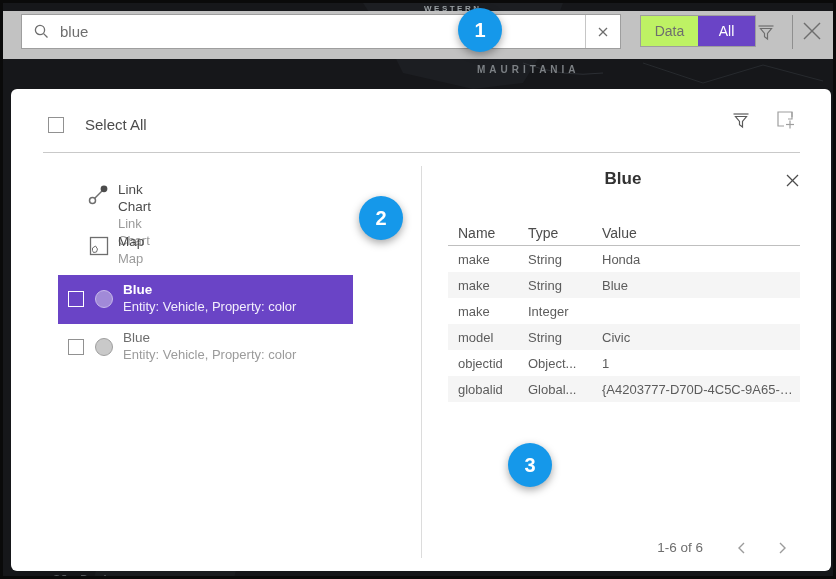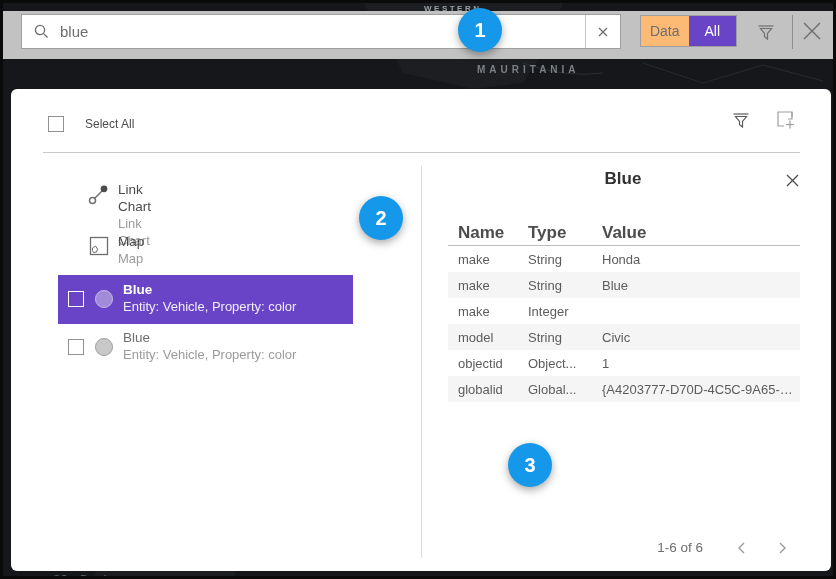--- a/index.html
+++ b/index.html
@@ -24,40 +24,40 @@
     flex:1; border:none; outline:none; font-size:15px; color:#6e6e6e;
     font-family:"Liberation Sans", sans-serif; padding-left:10px; background:transparent;
   }
   .search-icon-wrap { padding-left:11px; display:flex; align-items:center; }
   .clear-btn {
     width:35px; height:100%; border-left:1px solid #c6c6c6; display:flex;
     align-items:center; justify-content:center; cursor:pointer; background:#fff; border-right:none;
     border-top:none; border-bottom:none;
   }
   .segmented {
-    position:absolute; left:637px; top:4px; width:97px; height:32px;
-    background:#fdba74; border:1px solid #9e9e9e; display:flex;
+    position:absolute; left:637px; top:4px; width:116px; height:32px;
+    background:#bef264; border:1px solid #9e9e9e; display:flex;
   }
   .seg-btn { flex:1; display:flex; align-items:center; justify-content:center;
     font-size:14px; color:#6e6e6e; border:none; background:transparent; cursor:pointer;
     font-family:"Liberation Sans", sans-serif; }
   .seg-btn.active { background:#6a44c6; color:#fff; }
   .icon-btn { position:absolute; background:transparent; border:none; cursor:pointer;
     display:flex; align-items:center; justify-content:center; }
   .toolbar-filter { left:750px; top:8px; width:26px; height:26px; }
   .toolbar-divider { position:absolute; left:789px; top:4px; width:1px; height:34px; background:#8f8f8f; }
   .toolbar-close { left:796px; top:7px; width:26px; height:26px; }
   
   .panel {
     position:absolute; left:8px; top:86px; width:820px; height:482px;
     background:#fff; border-radius:6px; z-index:3;
   }
   .checkbox { width:16px; height:16px; border:1px solid #919191; background:transparent; display:inline-block; }
   .select-all-row { position:absolute; left:37px; top:27px; display:flex; align-items:center; cursor:pointer; }
-  .select-all-label { margin-left:21px; font-size:12px; color:#4c4c4c; }
+  .select-all-label { margin-left:21px; font-size:15px; color:#4c4c4c; }
   .panel-filter { left:716px; top:17px; width:28px; height:28px; }
   .panel-add { left:760px; top:17px; width:30px; height:28px; }
   .panel-divider { position:absolute; left:32px; top:63px; width:757px; height:1px; background:#c9c9c9; }
   .vert-divider { position:absolute; left:410px; top:77px; width:1px; height:392px; background:#dcdcdc; }
   
   .result-item { position:absolute; cursor:pointer; }
   .ri-title { font-size:13.5px; color:#6e6e6e; line-height:17px; }
   .ri-sub { font-size:13px; color:#9b9b9b; line-height:17px; }
   .result-selected {
     position:absolute; left:47px; top:186px; width:295px; height:49px;
@@ -73,21 +73,21 @@
   .circle-plain { left:37px; top:9px; background:#c9c9c9; border:1px solid #9f9f9f; }
   .result-plain .ri-title { position:absolute; left:65px; top:0px; }
   .result-plain .ri-sub { position:absolute; left:65px; top:17px; }
   
   .detail-title { position:absolute; left:437px; top:80px; width:350px; text-align:center;
     font-size:17px; font-weight:bold; color:#323232; }
   .detail-close { left:770px; top:80px; width:22px; height:22px; }
   .attr-table { position:absolute; left:437px; top:131px; width:352px; }
   .attr-header, .attr-row { display:grid; grid-template-columns:70px 74px 1fr;
     align-items:center; padding-left:10px; }
-  .attr-header { height:25px; font-size:17px; color:#4c4c4c;font-weight:bold; }
+  .attr-header { height:25px; font-size:14px; color:#4c4c4c; }
   .attr-header-divider { height:1px; background:#bfbfbf; }
   .attr-row { height:26px; font-size:13px; color:#5c5c5c; }
   .attr-row:nth-child(even) { background:#f5f5f5; }
   .attr-cell-value { white-space:nowrap; overflow:hidden; text-overflow:ellipsis; padding-right:4px; }
   .pagination-text { position:absolute; left:580px; top:451px; width:112px; text-align:right;
     font-size:13.5px; color:#6e6e6e; }
   .page-prev { left:719px; top:447px; width:24px; height:24px; }
   .page-next { left:759px; top:447px; width:24px; height:24px; }
   
   .callout {

